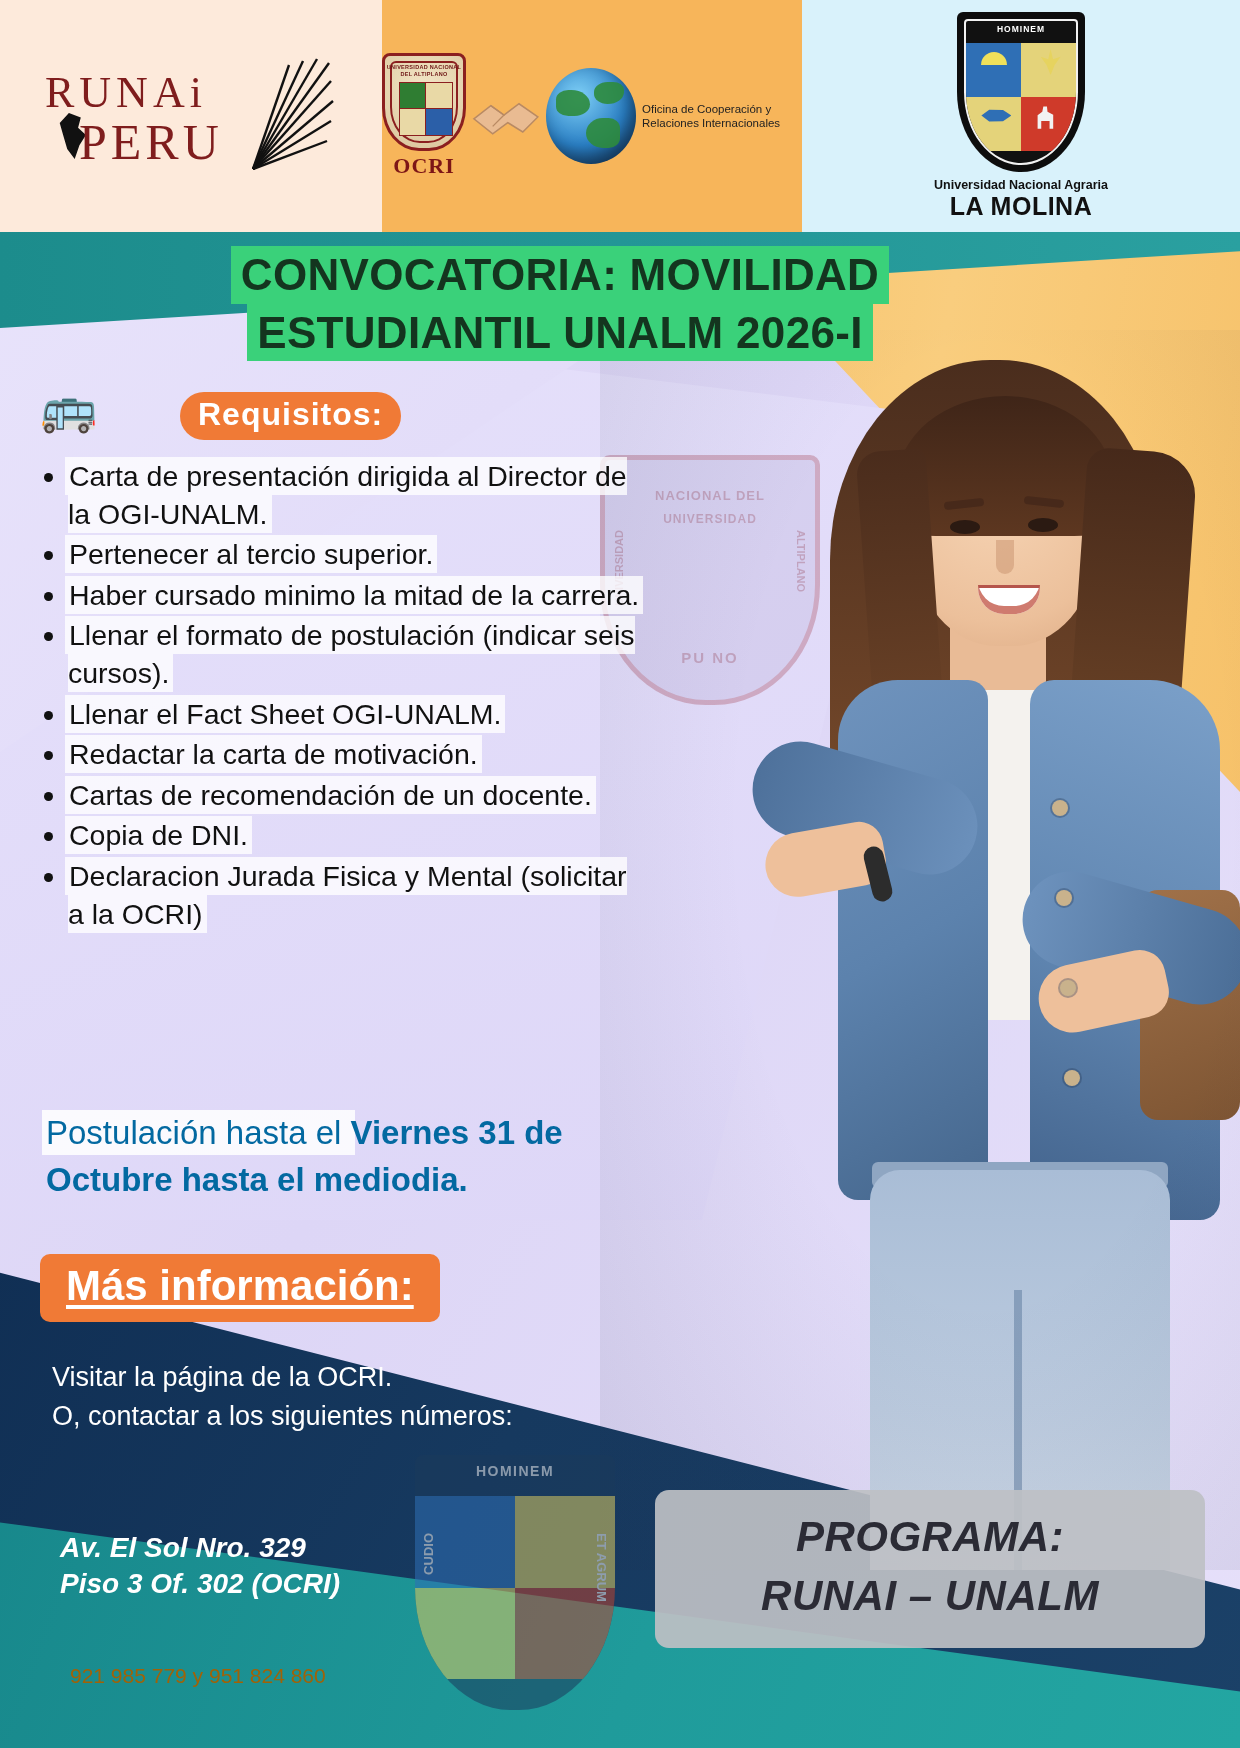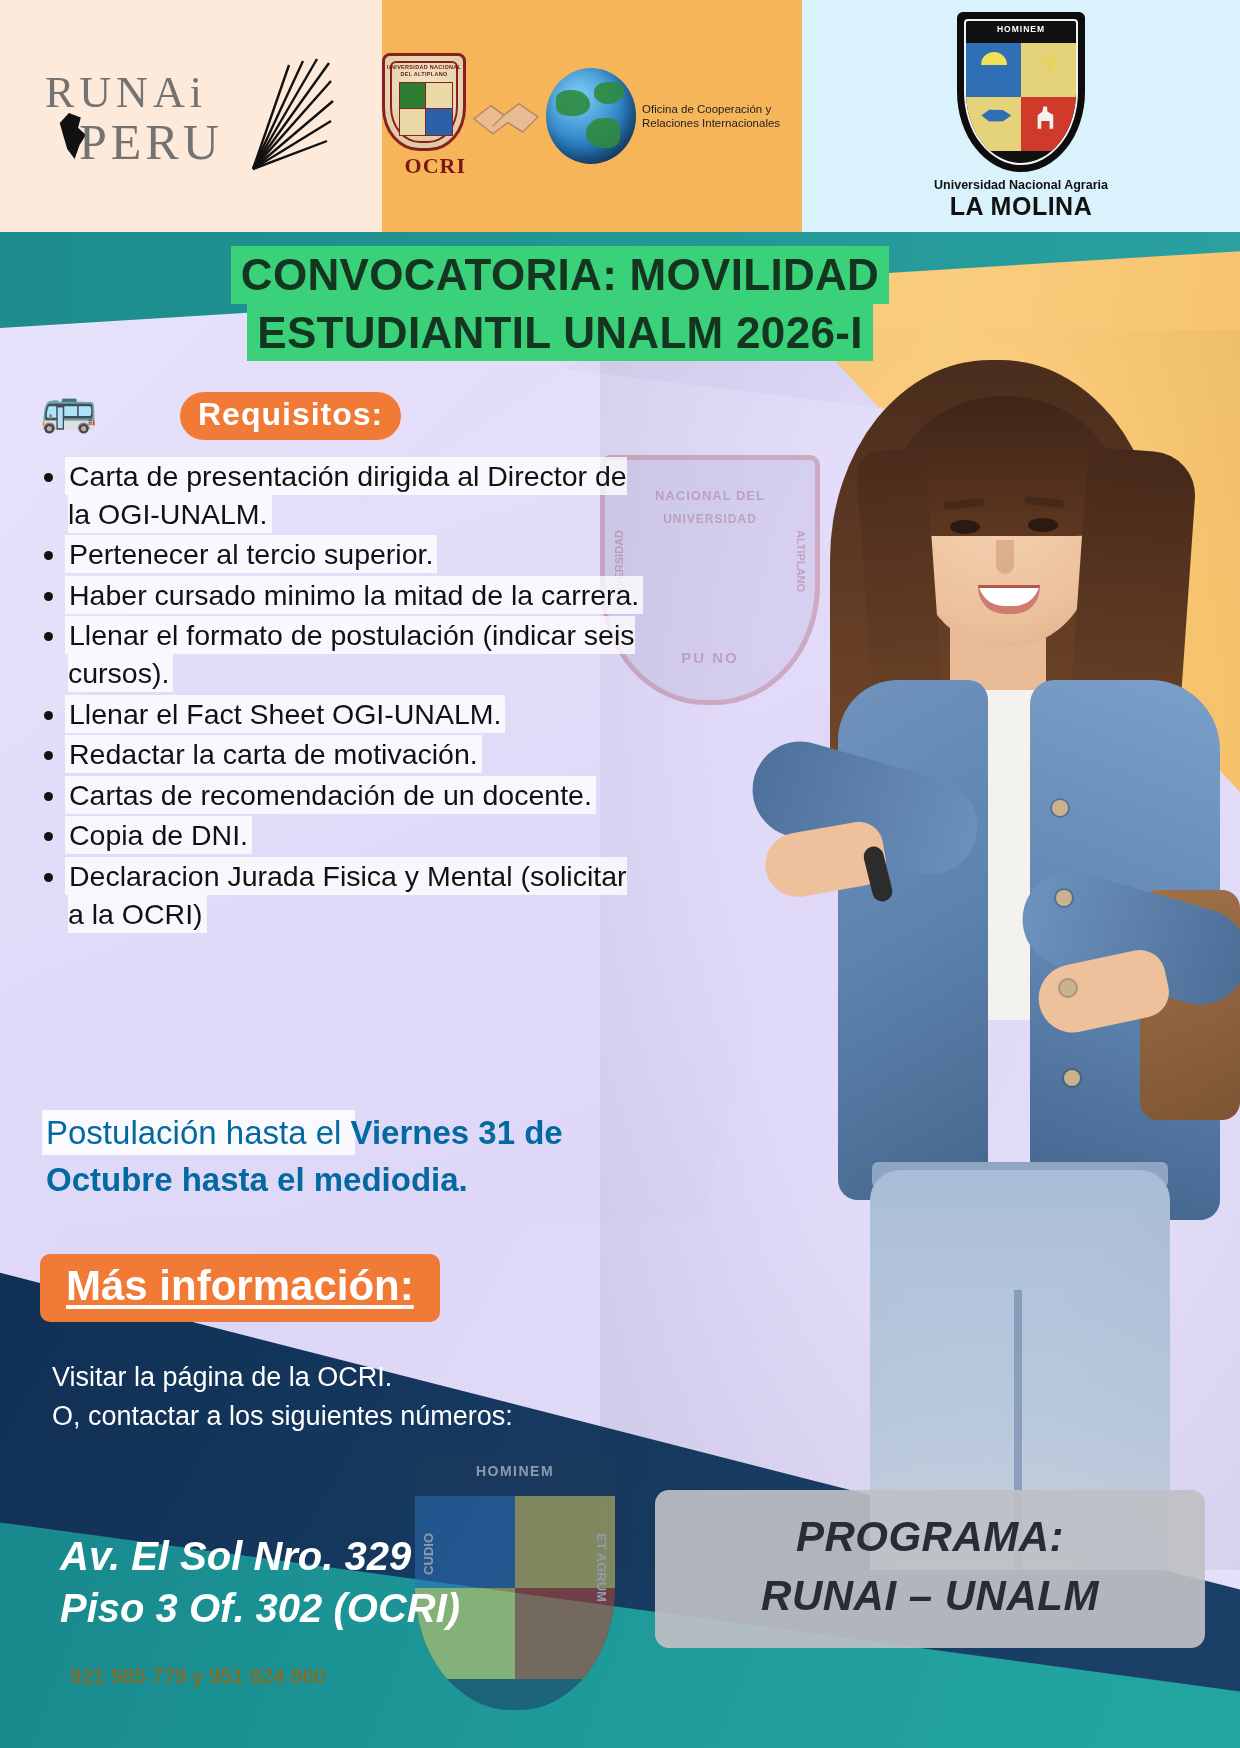--- a/index.html
+++ b/index.html
@@ -82,21 +82,21 @@
     position: relative;
   }
   .cell-1 { width: 382px; background: #fdeadb; }
   .cell-2 { width: 420px; background: #f7b55a; }
   .cell-3 { width: 438px; background: #d9f2fb; }
 
   
   .runai {
     position: relative;
     width: 300px; height: 130px;
-    color: #737373;
+    color: #7f1d1d;
   }
   .runai .l1 {
     position: absolute; left: 4px; top: 16px;
     font-family: "Liberation Serif", serif;
     font-size: 44px; letter-spacing: 5px; font-weight: 400;
   }
   .runai .l2 {
     position: absolute; left: 38px; top: 62px;
     font-family: "Liberation Serif", serif;
     font-size: 50px; letter-spacing: 4px; font-weight: 400;
@@ -111,21 +111,21 @@
     position: absolute; right: 6px; top: 6px;
     width: 92px; height: 118px;
   }
 
   
   .ocri {
     display: flex;
     align-items: center;
     gap: 6px;
   }
-  .ocri-left { display:flex; flex-direction:column; align-items:flex-end; }
+  .ocri-left { display:flex; flex-direction:column; align-items:center; }
   .shield-sm {
     width: 78px; height: 92px;
     background: radial-gradient(circle at 50% 35%, #f3e6c7, #d9c49a);
     border: 3px solid #8b1f1f;
     border-radius: 8px 8px 44% 44%;
     position: relative;
     overflow: hidden;
   }
   .shield-sm .ring {
     position:absolute; inset:5px;
@@ -318,21 +318,21 @@
     background: rgba(255,255,255,.9);
     color: #111;
     box-shadow: 0 0 0 3px rgba(255,255,255,.9);
   }
 
   .address {
     position: absolute;
     left: 60px; top: 1530px;
     width: 560px;
     color: #fff;
-    font-size: 40px;
+    font-size: 28px;
     font-weight: bold;
     font-style: italic;
     line-height: 1.3;
   }
   .address-phones {
     position: absolute;
     left: 70px; top: 1664px;
     color: #a16207;
     font-size: 21px;
   }

